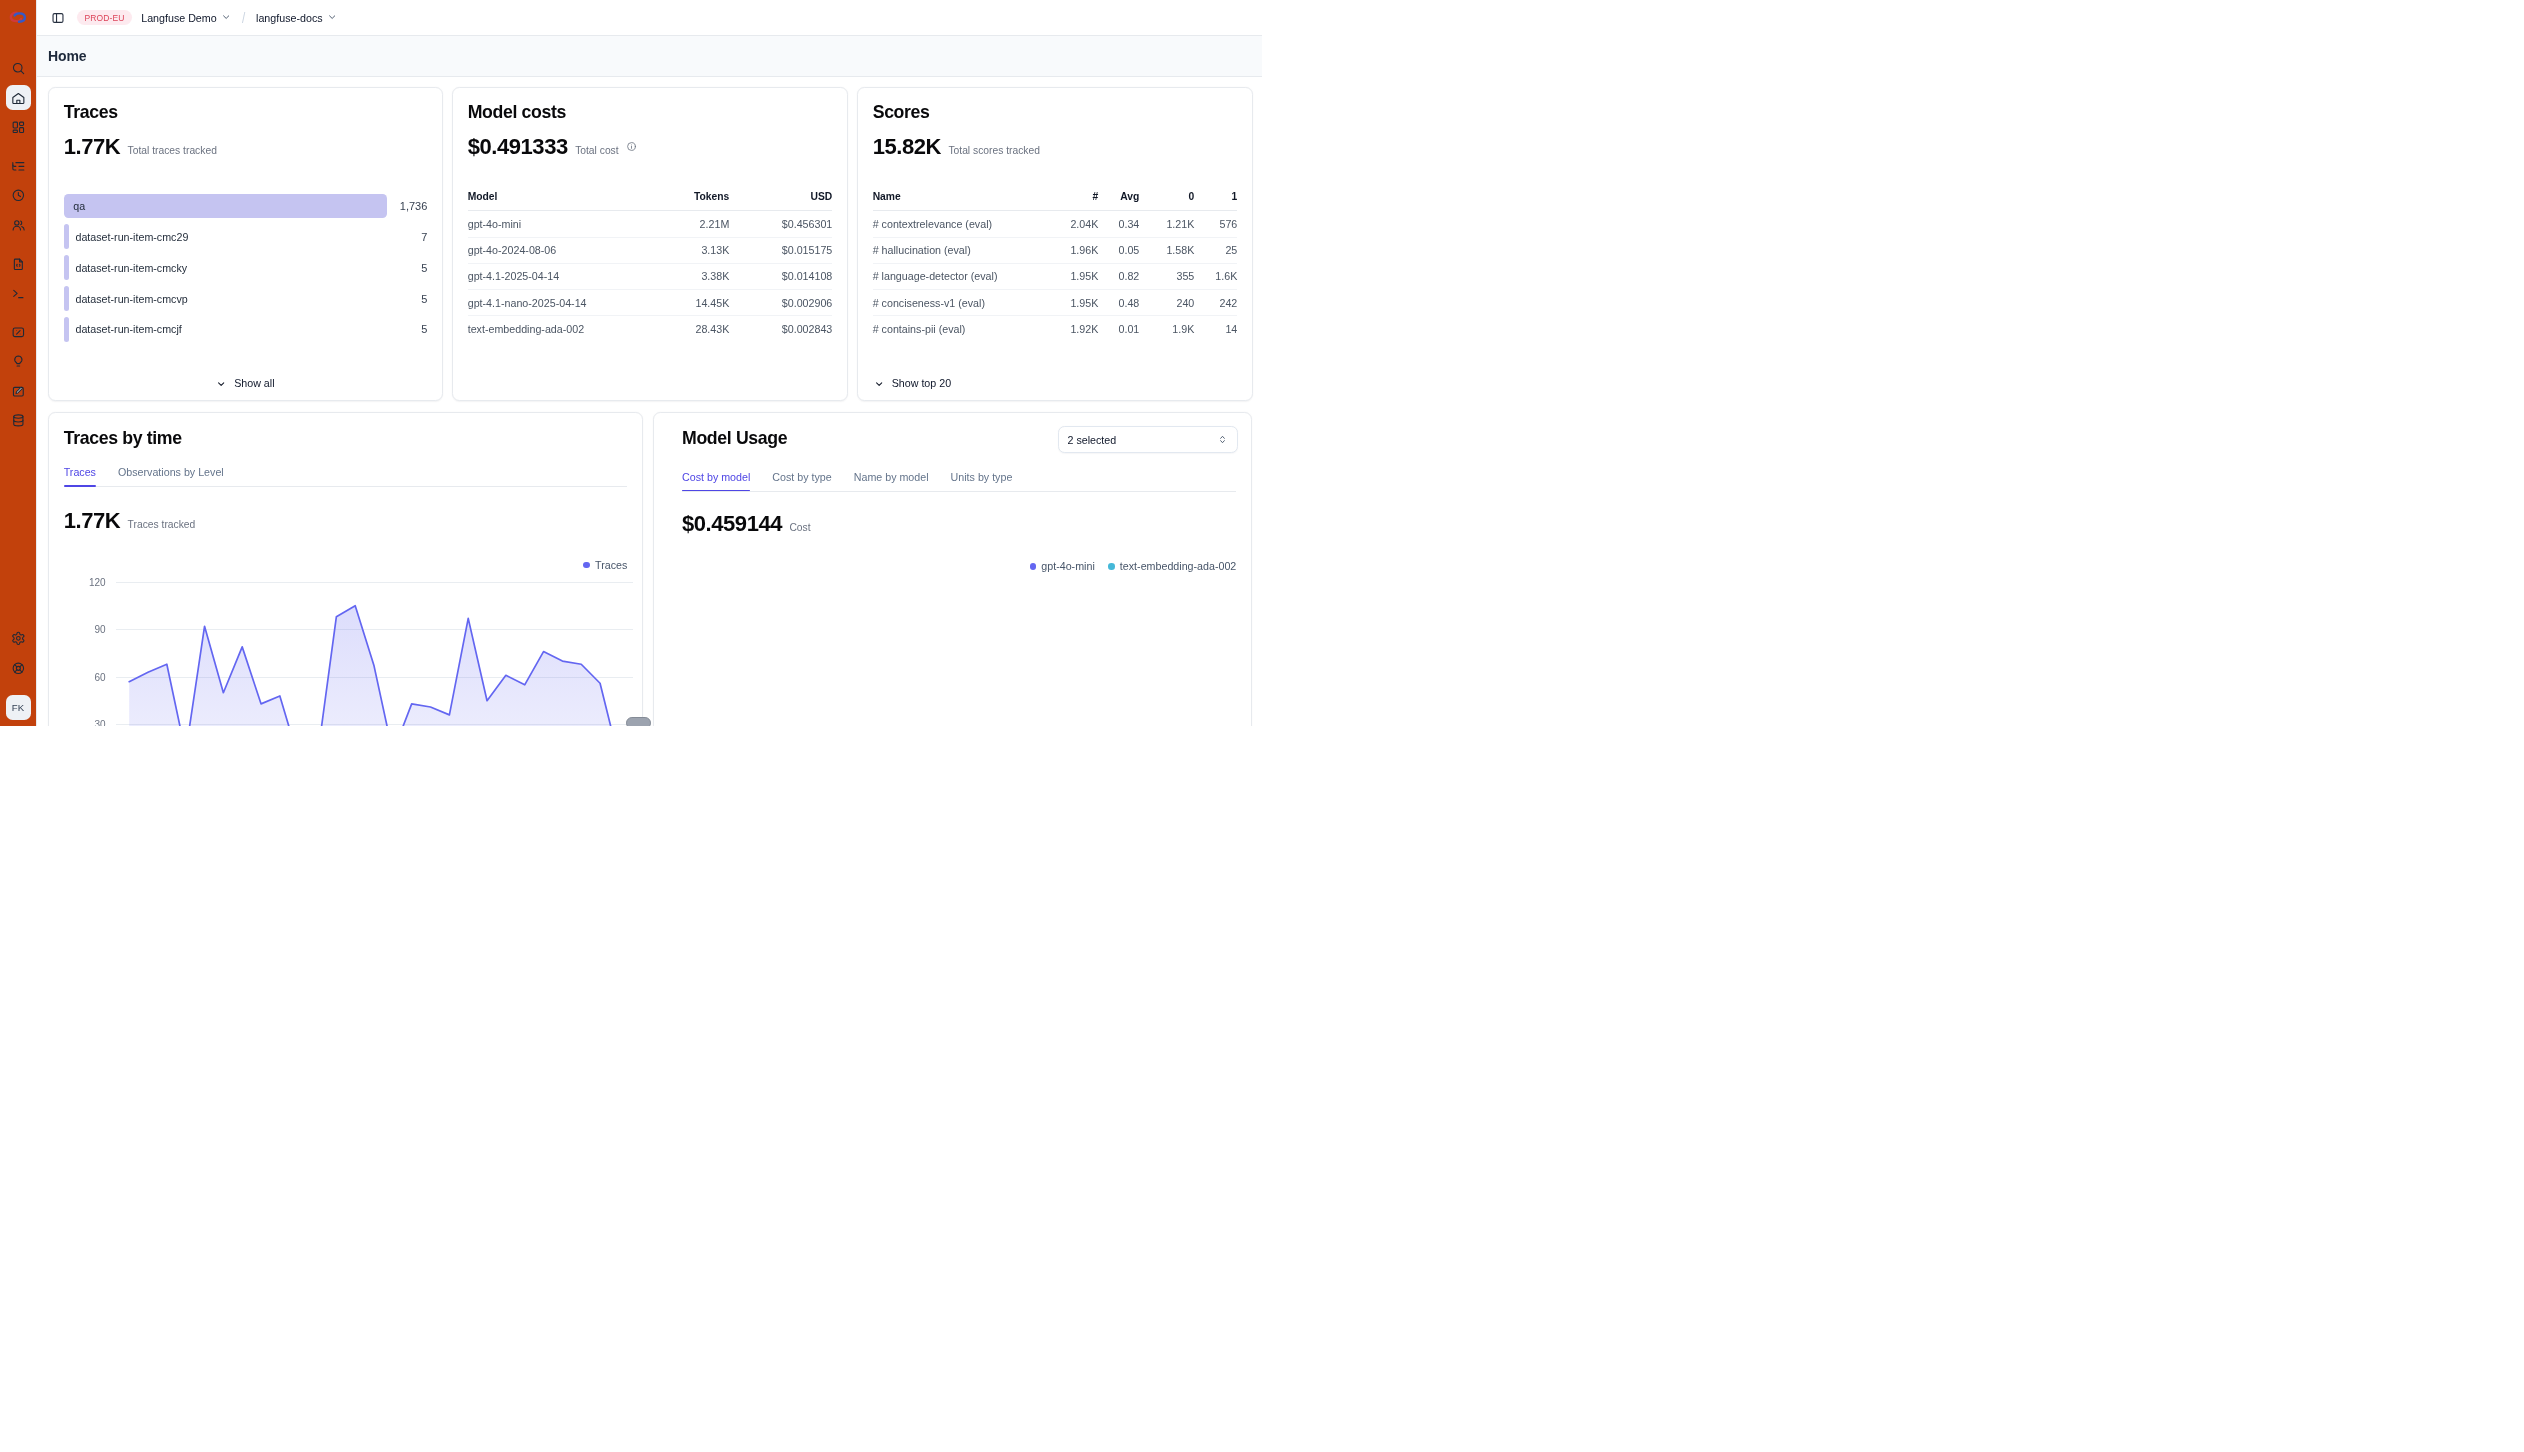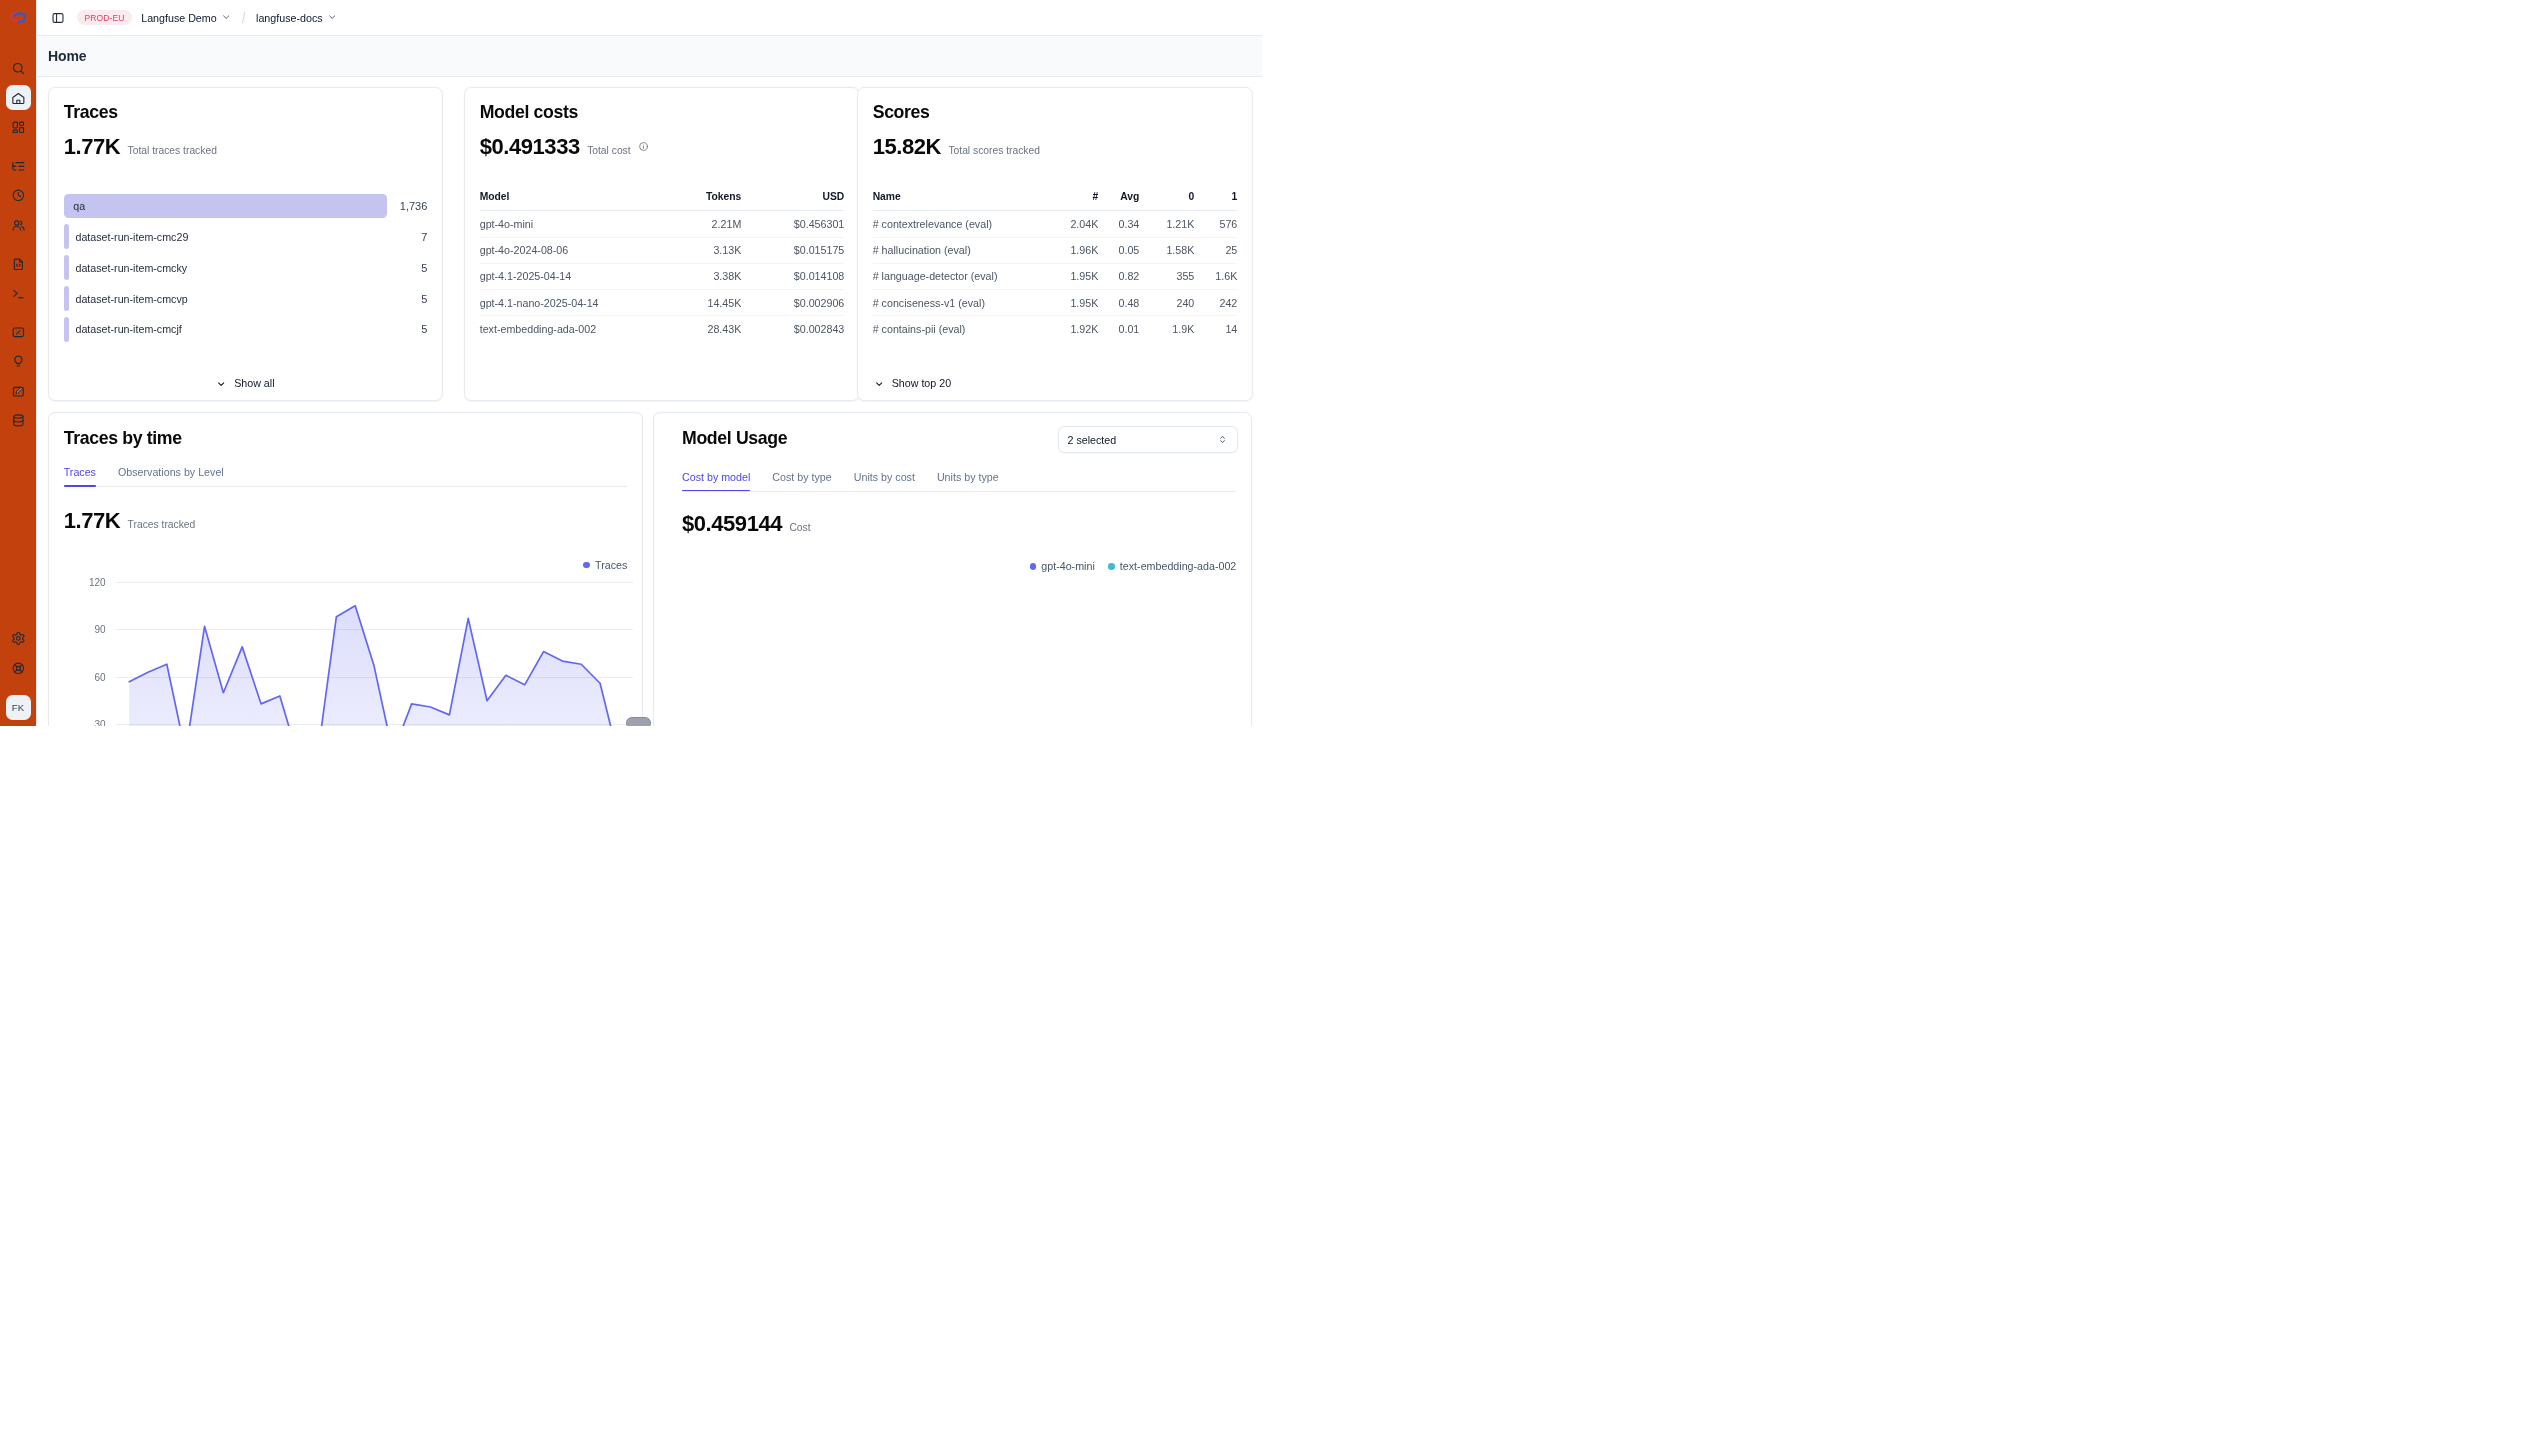--- a/index.html
+++ b/index.html
@@ -57,21 +57,21 @@
   }
   .page-title { font-size:14px; font-weight:700; color:#1e293b; letter-spacing:-0.01em; }
 
   
   .content { position:absolute; left:37px; top:77px; right:0; bottom:0; }
   .card {
     position:absolute; background:#fff; border:0.7px solid #e7eaee; border-radius:7.4px;
     box-shadow:0 0.7px 1.5px rgba(16,24,40,.05); padding:14.7px;
   }
   #card-traces      { left:11px;   top:9.6px;  width:395px; height:314px; }
-  #card-costs       { left:427px;  top:9.6px;  width:396px; height:314px; }
+  #card-costs       { left:415px;  top:9.6px;  width:396px; height:314px; }
   #card-scores      { left:820px; top:9.6px;  width:396px; height:314px; }
   #card-traces-time { left:11px;   top:335px; width:595px; height:412px; }
   #card-model-usage { left:616px;  top:335px; width:599px; height:412px;padding-left:28px; }
 
   .card-title { font-size:17.7px; font-weight:700; color:#09090b; letter-spacing:-0.02em; }
   .metric-row { margin-top:10.3px; display:flex; align-items:baseline; gap:7.4px; }
   .metric { font-size:22px; font-weight:700; color:#09090b; letter-spacing:-0.02em; }
   .metric-label { font-size:10.3px; color:#6b7280; }
   .info-ic { color:#6b7280; width:11px; height:11px; align-self:center; }
 
@@ -499,21 +499,21 @@
     <div class="select-box">
       <span class="select-label">2 selected</span>
       <svg viewBox="0 0 24 24" fill="none" stroke="currentColor" stroke-width="2" stroke-linecap="round" stroke-linejoin="round">
           <path d="m8 9.5 4-4.5 4 4.5"></path>
           <path d="m8 14.5 4 4.5 4-4.5"></path>
         </svg>
     </div>
     <div class="tabs" id="mu-tabs" style="margin-top:22px;">
         <div class="tab active">Cost by model</div>
         <div class="tab">Cost by type</div>
-        <div class="tab">Units by cost</div>
+        <div class="tab">Name by model</div>
         <div class="tab">Units by type</div>
       </div>
     <div class="metric-row" style="margin-top:19px;">
       <span class="metric">$0.459144</span>
       <span class="metric-label">Cost</span>
     </div>
     <div class="legend" id="mu-legend" style="margin-top:23.6px;">
         <div class="legend-item">
           <span class="legend-dot" style="background: rgb(99, 102, 241);"></span>
           <span>gpt-4o-mini</span>

